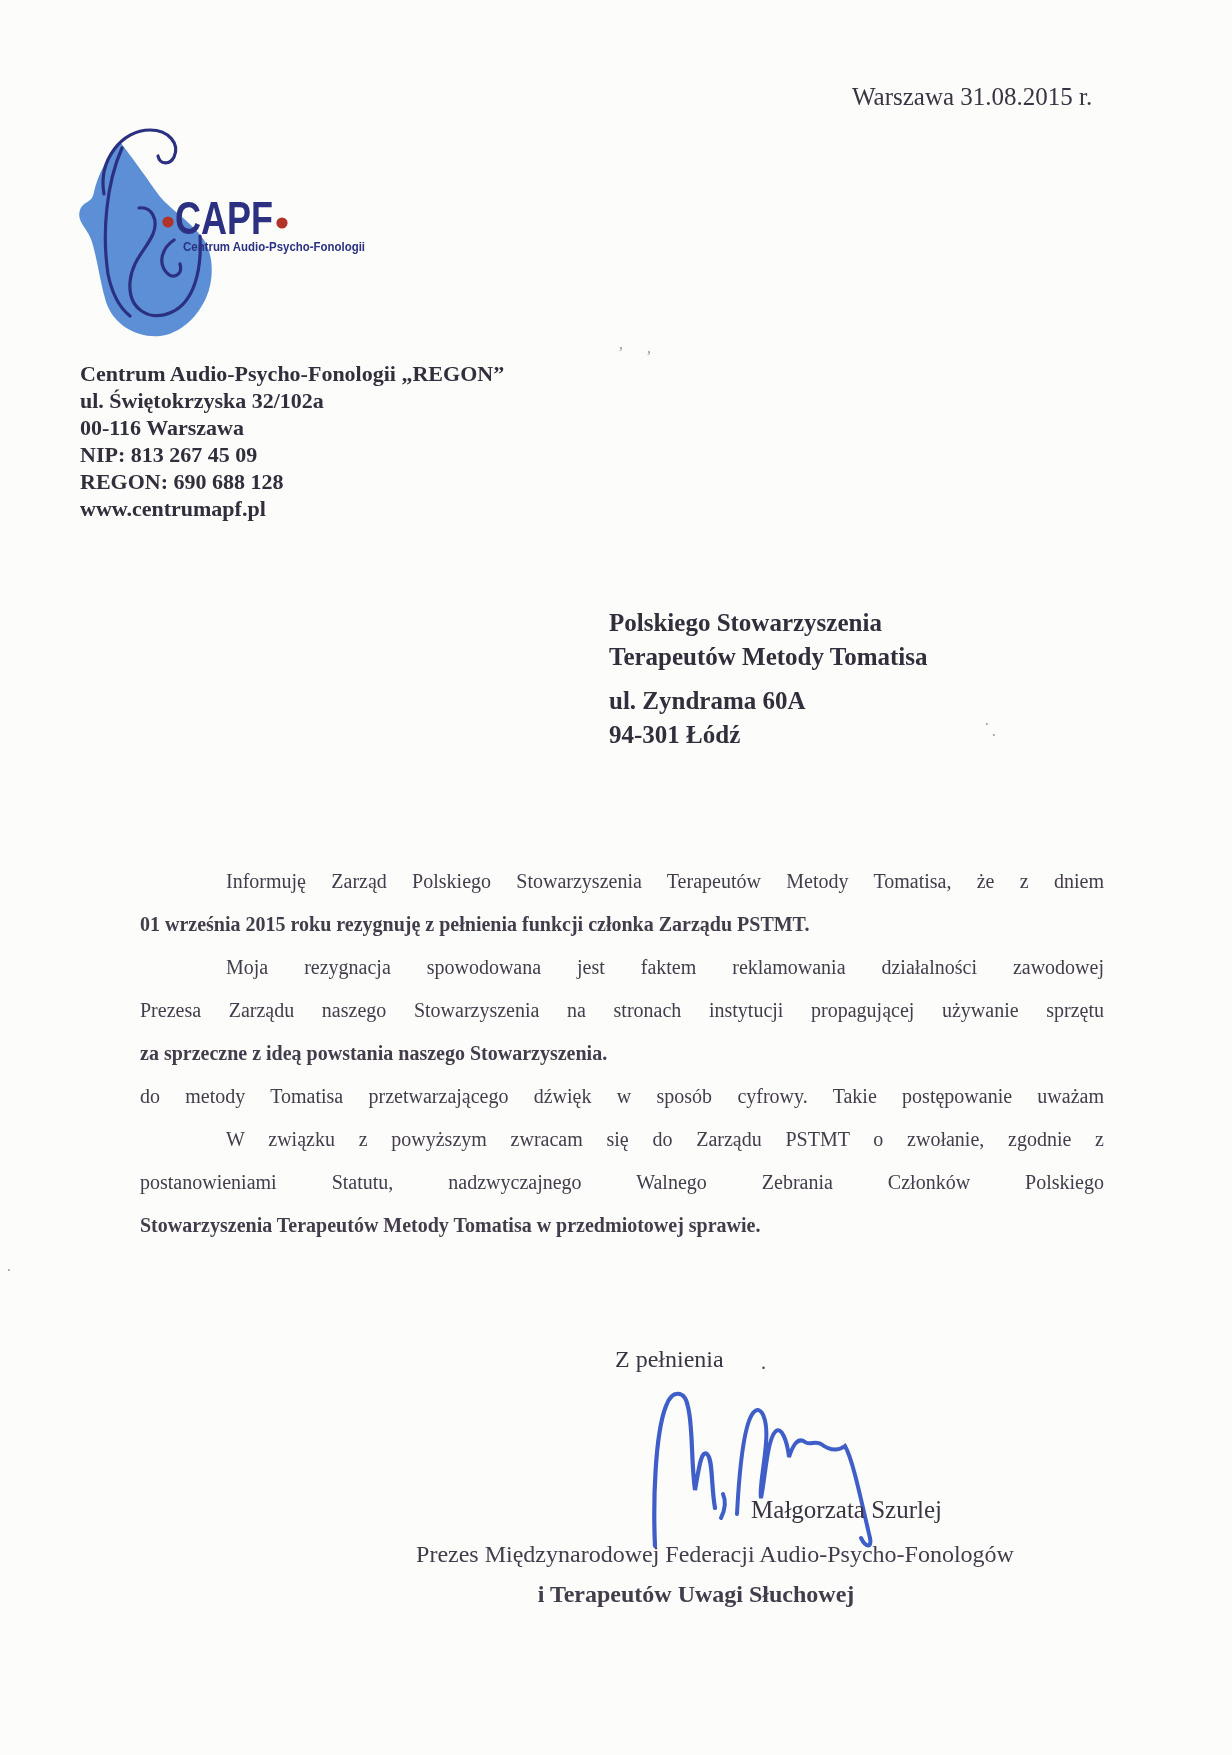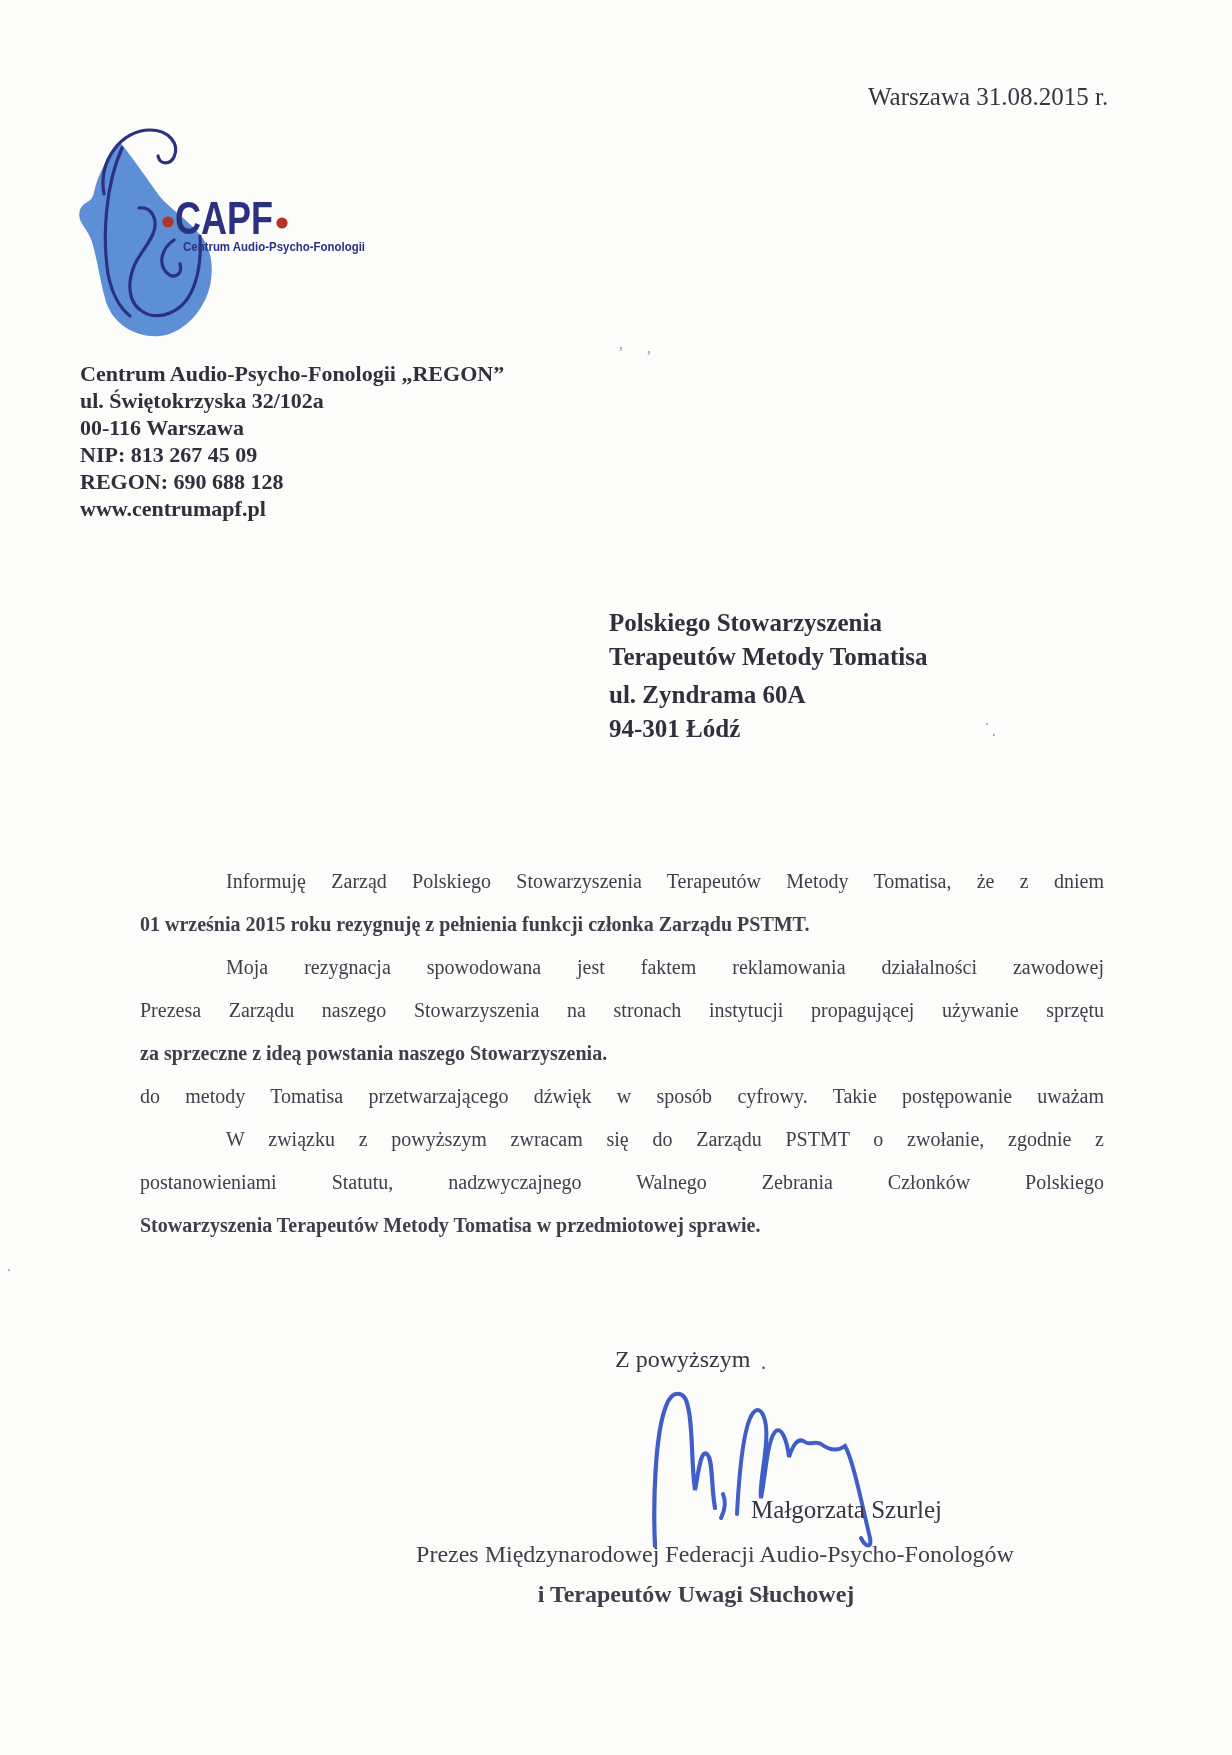--- a/index.html
+++ b/index.html
@@ -9,34 +9,34 @@
     position:relative;
     width:1232px;height:1755px;
     margin:0 auto;
     background:#fcfcfa;
     font-family:"Liberation Serif", serif;
     color:#3f3947;
     overflow:hidden;
   }
   .date{
     position:absolute;left:852px;top:83px;
-    font-size:25px;color:#3a3442;white-space:nowrap;margin-left:16px;
+    font-size:25px;color:#3a3442;white-space:nowrap;
   }
   .logo-svg{position:absolute;left:66px;top:122px;}
   .sender{
     position:absolute;left:80px;top:360px;
     font-weight:bold;font-size:22px;line-height:27px;
     color:#332e3c;white-space:nowrap;
   }
   .recipient{
     position:absolute;left:609px;top:606px;
     font-weight:bold;font-size:25px;line-height:34px;
     color:#332e3c;white-space:nowrap;
   }
-  .recipient-addr{margin-top:4px;}
+  .recipient-addr{margin-top:10px;}
   .letter-body{
     position:absolute;left:140px;top:860px;width:964px;
     font-size:20px;line-height:43px;color:#433c4a;
   }
   .bline{
     text-align:justify;text-align-last:justify;
     height:43px;overflow:hidden;
   }
   .bline.last{text-align-last:left;white-space:nowrap;font-weight:bold;}
   .bline.indent{padding-left:86px;}
@@ -108,21 +108,21 @@
     <div class="bline last">01 września 2015 roku rezygnuję z pełnienia funkcji członka Zarządu PSTMT.</div>
     <div class="bline indent">Moja rezygnacja spowodowana jest faktem reklamowania działalności zawodowej</div>
     <div class="bline">Prezesa Zarządu naszego Stowarzyszenia na stronach instytucji propagującej używanie sprzętu</div>
     <div class="bline last">za sprzeczne z ideą powstania naszego Stowarzyszenia.</div>
     <div class="bline">do metody Tomatisa przetwarzającego dźwięk w sposób cyfrowy. Takie postępowanie uważam</div>
     <div class="bline indent">W związku z powyższym zwracam się do Zarządu PSTMT o zwołanie, zgodnie z</div>
     <div class="bline">postanowieniami Statutu, nadzwyczajnego Walnego Zebrania Członków Polskiego</div>
     <div class="bline last">Stowarzyszenia Terapeutów Metody Tomatisa w przedmiotowej sprawie.</div>
   </div>
 
-  <div class="valediction">Z powyższym</div>
+  <div class="valediction">Z pełnienia</div>
 
   <svg class="sig-svg" width="250" height="175" viewBox="0 0 250 175" aria-hidden="true">
     <path fill="none" stroke-width="4.2" stroke-linecap="round" d="M 25,166 C 23,122 25,54 36,26 C 42,9 55,10 58,27 C 63,46 61,82 65,110
              C 69,88 71,70 77,74 C 83,79 81,106 85,128" stroke="#3f5ec8"></path>
     <path fill="none" stroke-width="4" stroke-linecap="round" d="M 93,114 C 96,121 95,130 91,138" stroke="#3f5ec8"></path>
     <path fill="none" stroke-width="4" stroke-linecap="round" d="M 107,134 C 109,96 113,46 123,33 C 131,23 138,39 136,63 C 134,88 129,110 131,118
              C 135,100 137,61 145,52 C 151,45 157,60 159,77 C 162,68 167,56 175,62
              C 180,66 185,60 191,64 C 199,70 207,72 215,66 C 223,80 231,120 240,158
              C 242,168 236,168 231,158" stroke="#3f5ec8"></path>
   </svg>

